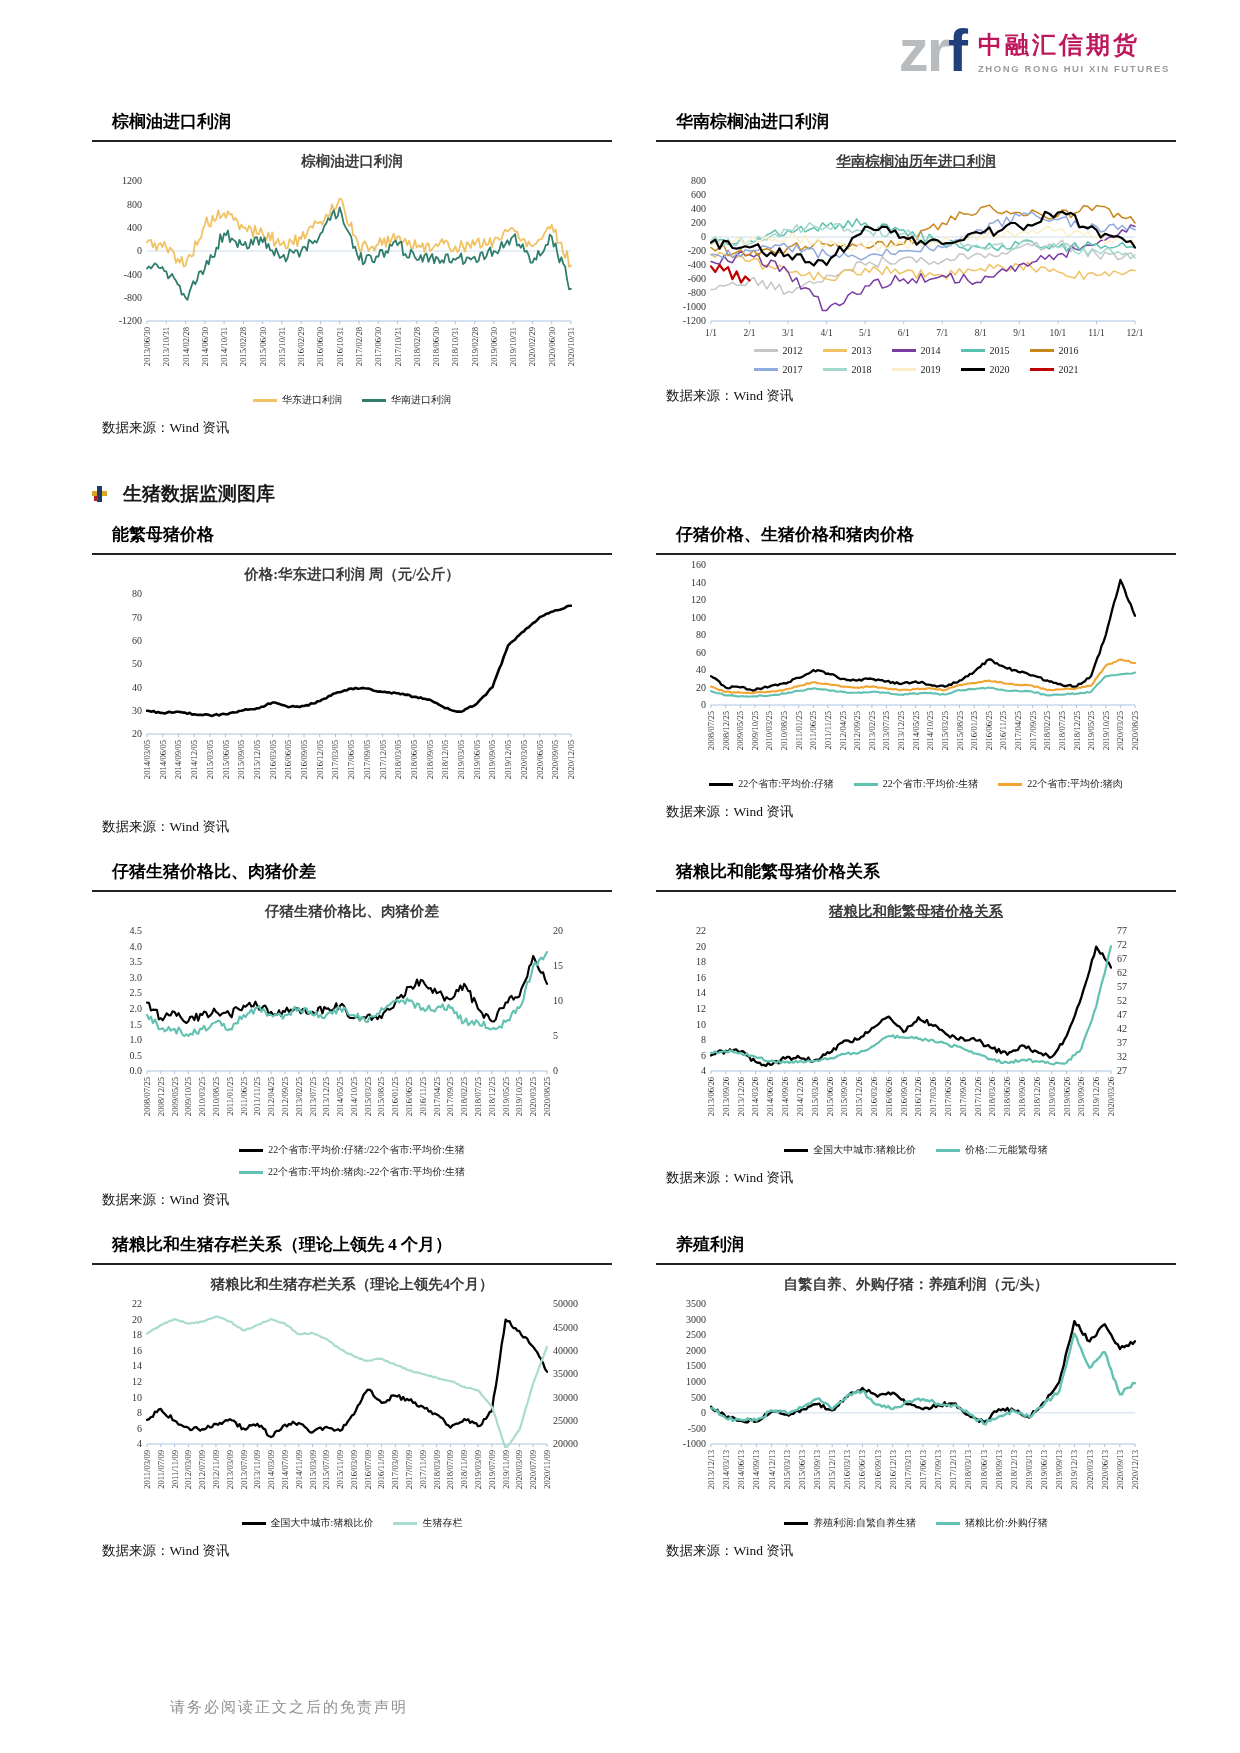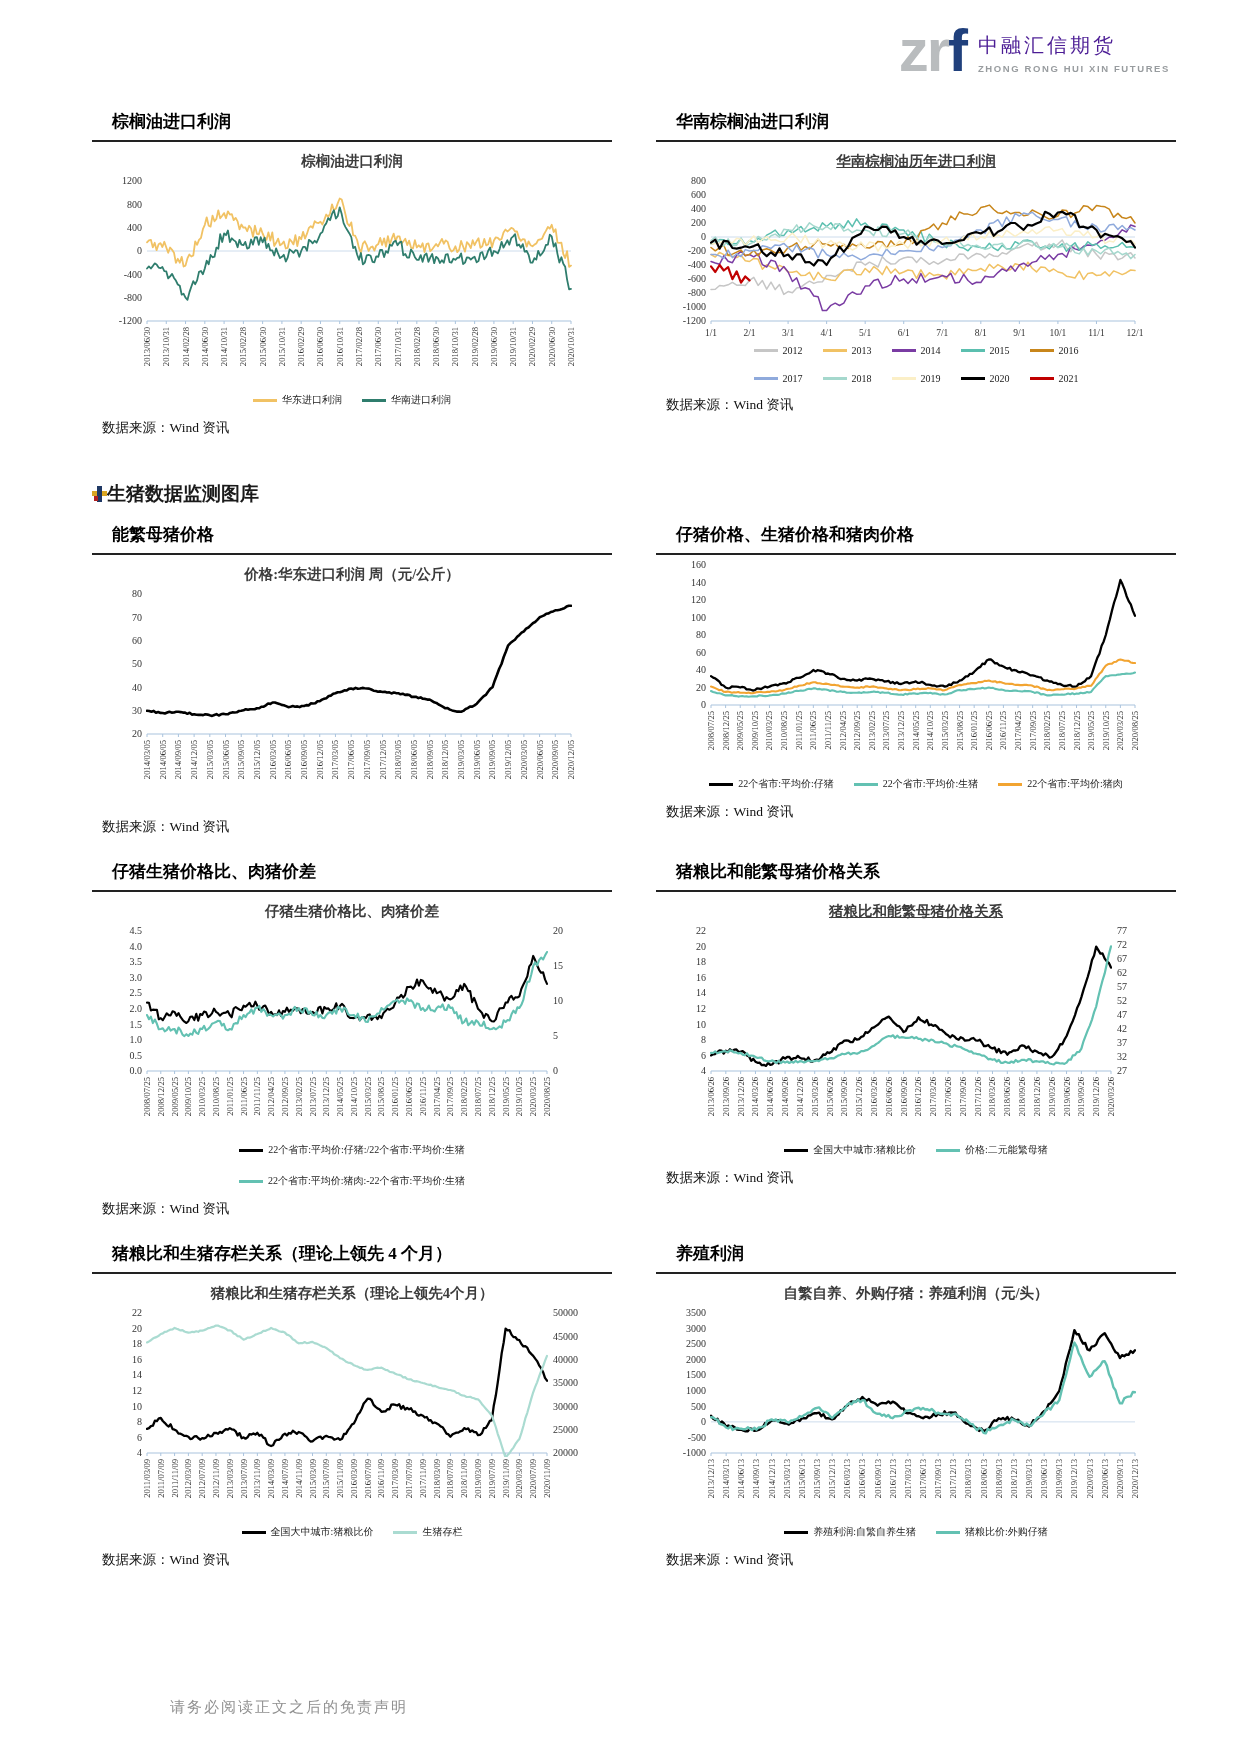--- a/index.html
+++ b/index.html
@@ -3,34 +3,34 @@
 <meta charset="utf-8">
 <style>
   html,body{margin:0;padding:0;}
   body{width:1240px;height:1753px;background:#ffffff;position:relative;overflow:hidden;
        font-family:"Liberation Serif","DejaVu Serif",serif;color:#1a1a1a;}
   .logo{position:absolute;top:22px;right:70px;display:flex;align-items:flex-start;gap:12px;}
   .zrf{font-family:"Liberation Sans","DejaVu Sans",sans-serif;font-weight:bold;font-size:60px;line-height:58px;letter-spacing:-2px;}
   .zrf .zr{color:#b9bcbe;}
   .zrf .f{color:#20407c;}
   .logo-txt{padding-top:8px;}
-  .logo-cn{font-size:20px;font-weight:normal;color:#4c1d95;letter-spacing:3px;line-height:30px;}
+  .logo-cn{font-size:24px;font-weight:bold;color:#be185d;letter-spacing:3px;line-height:30px;}
   .logo-en{font-family:"Liberation Sans","DejaVu Sans",sans-serif;font-size:9.5px;font-weight:bold;color:#989c9f;letter-spacing:1.6px;margin-top:3px;}
   .wrap{padding:110px 64px 0 92px;font-family:Liberation Serif, serif;}
   .grid{display:grid;grid-template-columns:1fr 1fr;column-gap:44px;}
   .sec-h{font-size:17px;font-weight:bold;color:#000;padding:0 0 7px 20px;border-bottom:2px solid #222;}
   .c-title{text-align:center;font-size:14.5px;font-weight:bold;color:#3c3c3c;margin:10px 0 0;}
   .c-title.u{text-decoration:underline;}
   .chart svg{display:block;margin:0 auto;}
-  .legend{display:flex;flex-direction:column;gap:17px;margin-top:0;}
+  .legend{display:flex;flex-direction:column;gap:8px;margin-top:0;}
   .lrow{display:flex;justify-content:center;gap:20px;flex-wrap:nowrap;}
   .litem{display:flex;align-items:center;gap:5px;font-size:10px;color:#222;white-space:nowrap;}
   .lsw{display:inline-block;width:24px;height:3px;}
   .src{font-size:13.5px;color:#111;margin:12px 0 24px 10px;}
-  .pig-h{display:flex;align-items:center;font-size:19px;font-weight:bold;margin:20px 0 16px 0;}
+  .pig-h{display:flex;align-items:center;gap:16px;font-size:19px;font-weight:bold;margin:20px 0 16px 0;}
   .plus{position:relative;width:15px;height:16px;flex:0 0 auto;}
   .plus .pv{position:absolute;left:5px;top:0;width:5px;height:16px;background:#1f3864;}
   .plus .ph{position:absolute;left:0;top:5px;width:15px;height:5px;background:#d9a521;}
   .plus .pr{position:absolute;left:2px;top:10px;width:4px;height:5px;background:#b02020;}
   .footer{position:absolute;left:170px;top:1698px;font-size:15px;color:#909090;letter-spacing:2px;}
 </style>
 </head>
 <body>
 
 <div class="logo">

